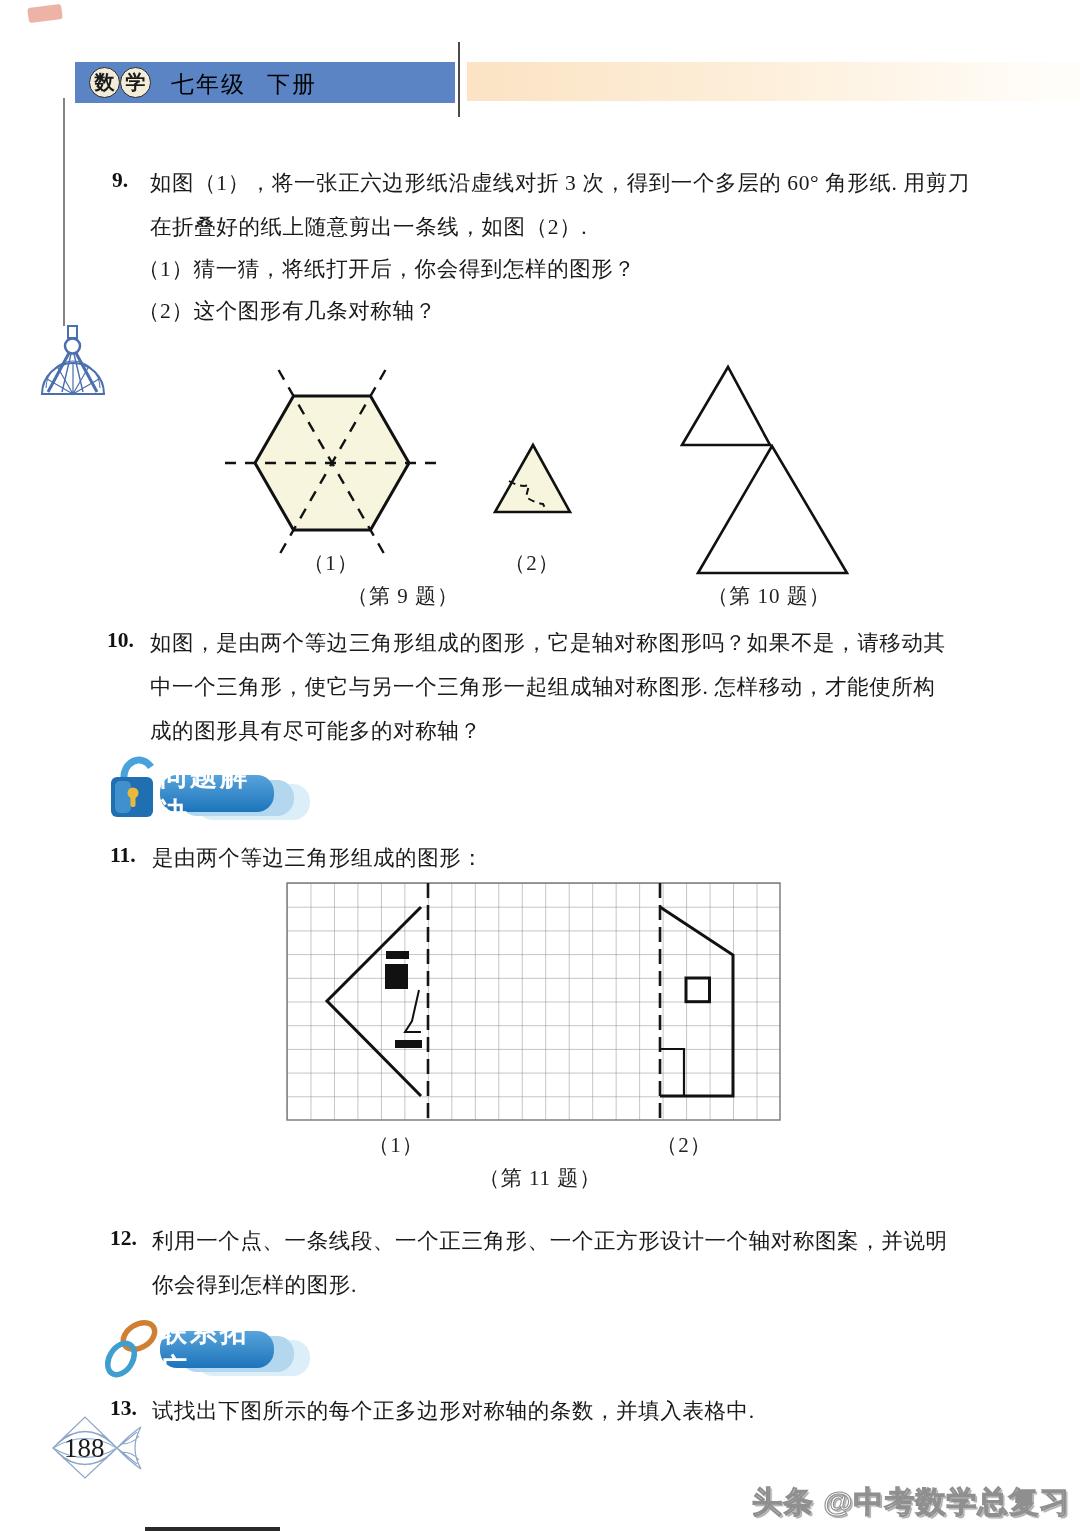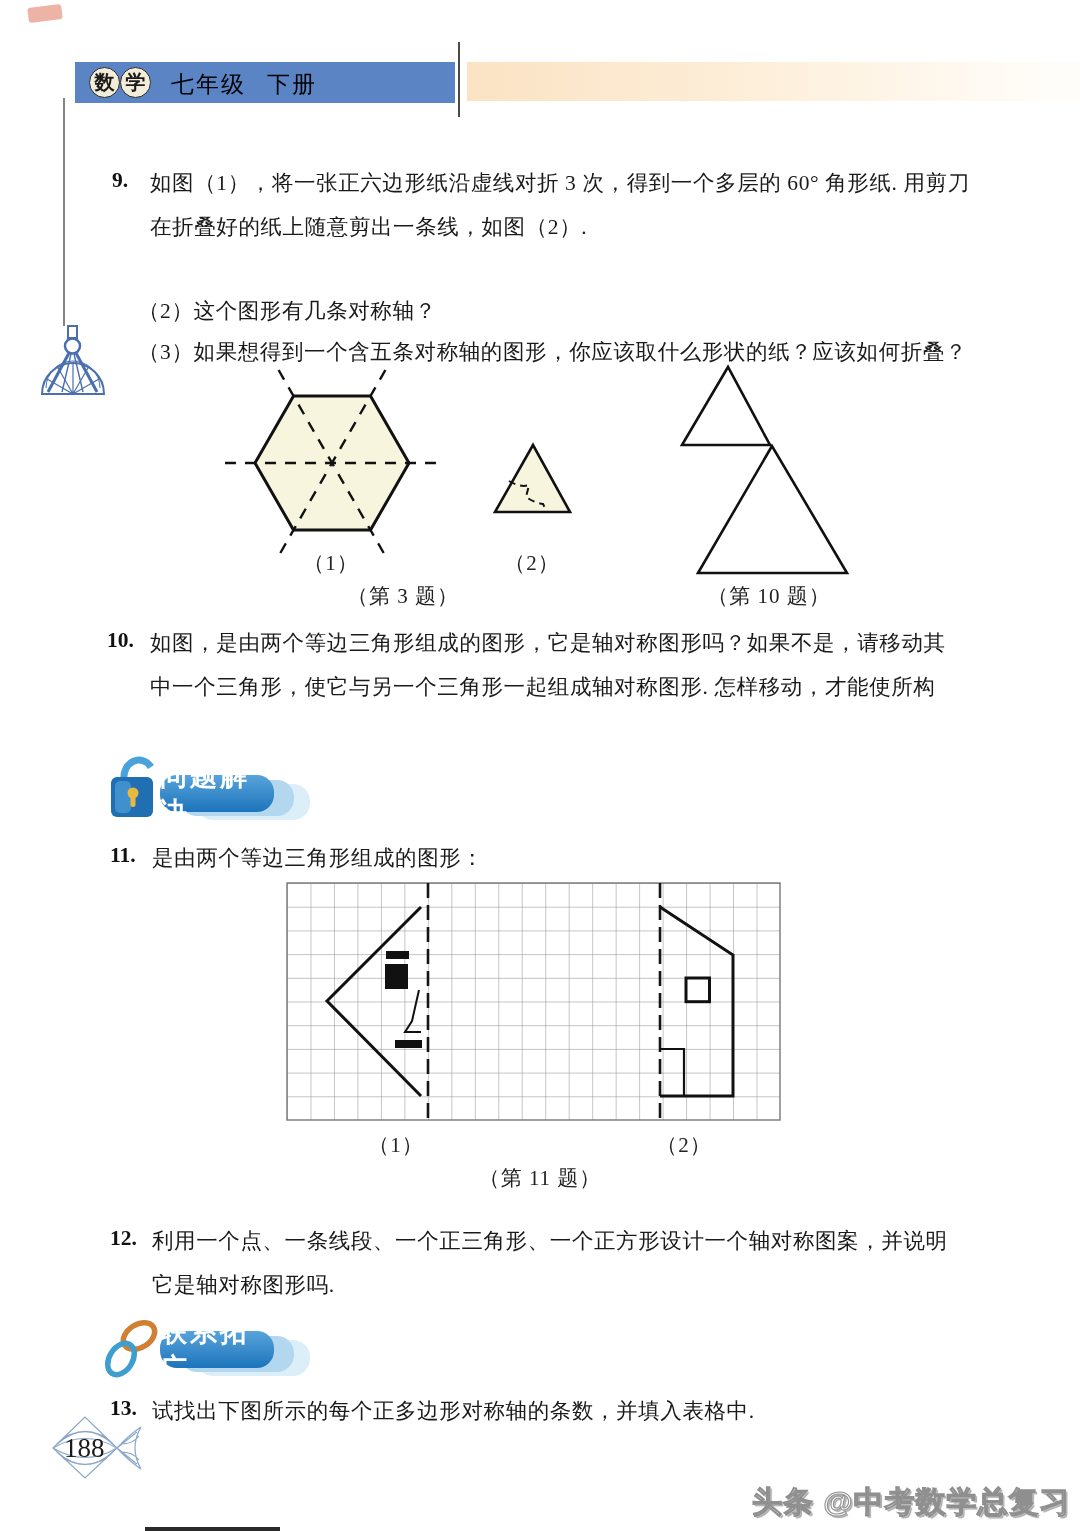--- a/index.html
+++ b/index.html
@@ -39,46 +39,47 @@
     <div class="logo-circle" style="left:45px;">学</div>
     <span class="hdr-txt" style="left:96px;">七年级</span>
     <span class="hdr-txt" style="left:192px;">下册</span>
   </div>
   <div class="divider-v"></div>
   <div class="peach-bar"></div>
 
   <div class="pnum" style="left:112px; top:168px;">9.</div>
   <div class="pline" style="left:150px; top:168px;">如图（1），将一张正六边形纸沿虚线对折 3 次，得到一个多层的 60° 角形纸. 用剪刀</div>
   <div class="pline" style="left:150px; top:212px;">在折叠好的纸上随意剪出一条线，如图（2）.</div>
+  <div class="pline" style="left:138px; top:254px;">（1）猜一猜，将纸打开后，你会得到怎样的图形？</div>
   <div class="pline" style="left:138px; top:296px;">（2）这个图形有几条对称轴？</div>
-  <div class="pline" style="left:138px; top:337px;">（3）如果想得到一个含五条对称轴的图形，你应该取什么形状的纸？应该如何折叠？</div>
 
   <div class="figlab" style="left:331px; top:549px;">（1）</div>
   <div class="figlab" style="left:532px; top:549px;">（2）</div>
-  <div class="figlab" style="left:403px; top:582px;">（第 3 题）</div>
+  <div class="figlab" style="left:403px; top:582px;">（第 9 题）</div>
   <div class="figlab" style="left:769px; top:582px;">（第 10 题）</div>
 
   <div class="pnum" style="left:107px; top:628px;">10.</div>
   <div class="pline" style="left:150px; top:628px;">如图，是由两个等边三角形组成的图形，它是轴对称图形吗？如果不是，请移动其</div>
   <div class="pline" style="left:150px; top:672px;">中一个三角形，使它与另一个三角形一起组成轴对称图形. 怎样移动，才能使所构</div>
+  <div class="pline" style="left:150px; top:716px;">成的图形具有尽可能多的对称轴？</div>
 
   <div class="pill-sh2" style="left:196px; top:784px;"></div>
   <div class="pill-sh1" style="left:180px; top:780px;"></div>
   <div class="pill" style="left:160px; top:775px;">问题解决</div>
 
   <div class="pnum" style="left:110px; top:843px;">11.</div>
   <div class="pline" style="left:152px; top:843px;">是由两个等边三角形组成的图形：</div>
 
   <div class="figlab" style="left:396px; top:1131px;">（1）</div>
   <div class="figlab" style="left:684px; top:1131px;">（2）</div>
   <div class="figlab" style="left:540px; top:1164px;">（第 11 题）</div>
 
   <div class="pnum" style="left:110px; top:1226px;text-align:center;">12.</div>
   <div class="pline" style="left:152px; top:1226px;">利用一个点、一条线段、一个正三角形、一个正方形设计一个轴对称图案，并说明</div>
-  <div class="pline" style="left:152px; top:1270px;">它是轴对称图形吗.</div>
+  <div class="pline" style="left:152px; top:1270px;">你会得到怎样的图形.</div>
 
   <div class="pill-sh2" style="left:196px; top:1340px;"></div>
   <div class="pill-sh1" style="left:180px; top:1336px;"></div>
   <div class="pill" style="left:160px; top:1331px;">联系拓广</div>
 
   <div class="pnum" style="left:110px; top:1396px;">13.</div>
   <div class="pline" style="left:152px; top:1396px;">试找出下图所示的每个正多边形对称轴的条数，并填入表格中.</div>
 
   <div class="page-num">188</div>
   <div class="watermark">头条 @中考数学总复习</div>

